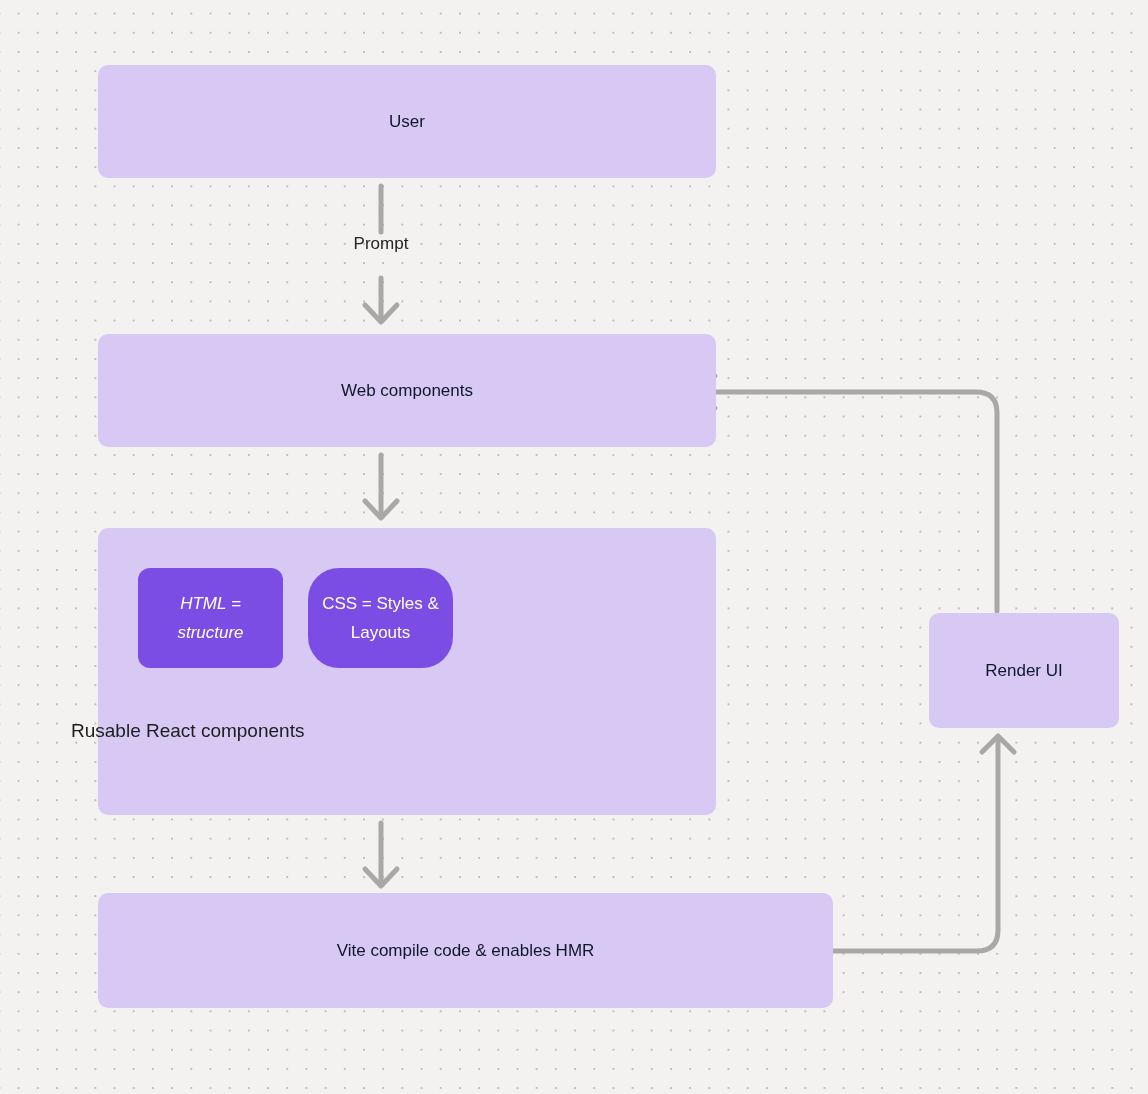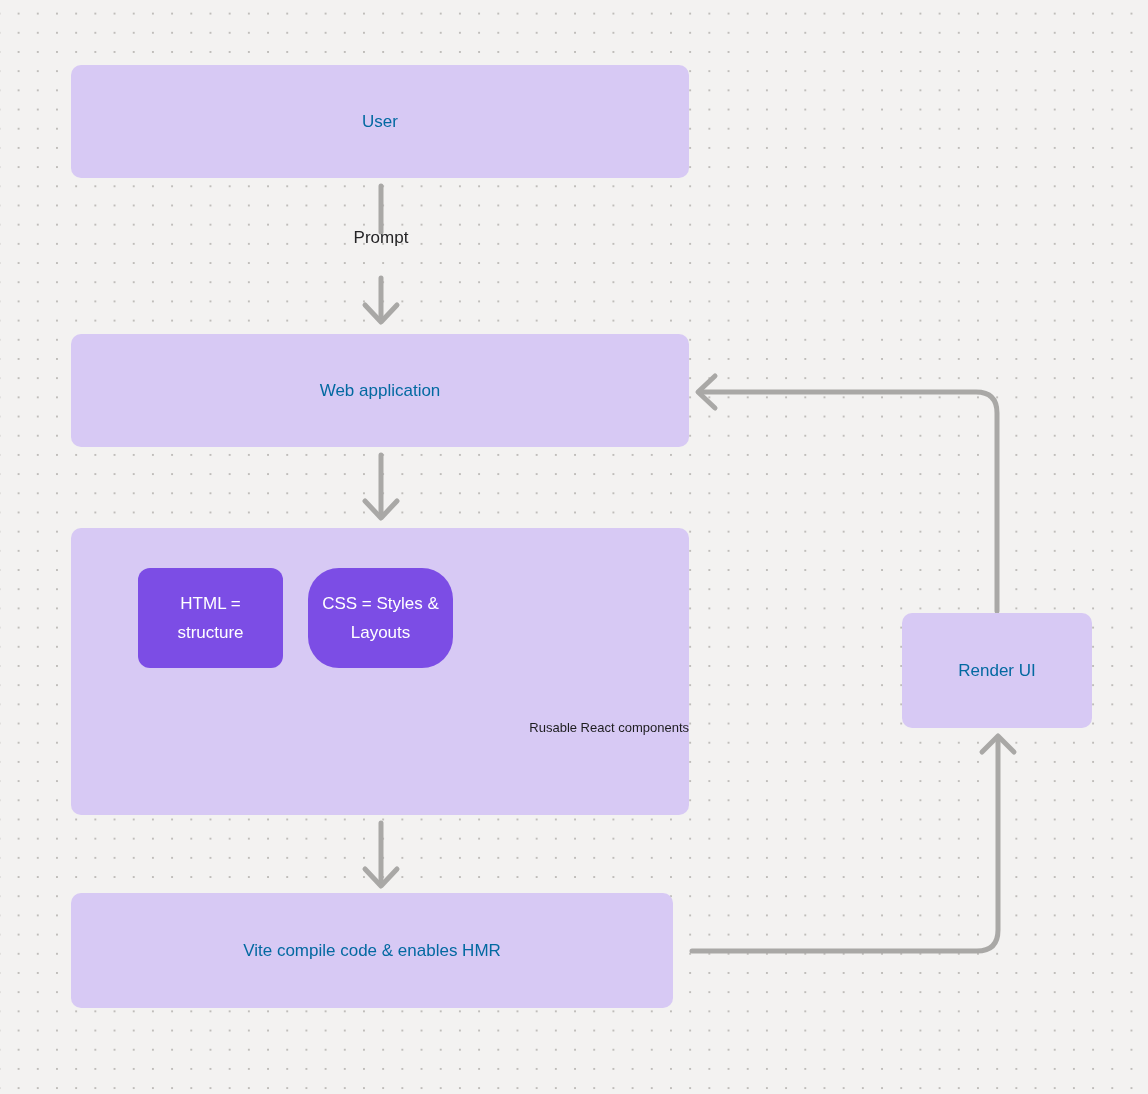--- a/index.html
+++ b/index.html
@@ -36,53 +36,54 @@
     position: absolute;
     display: flex;
     align-items: center;
     justify-content: center;
     text-align: center;
     box-sizing: border-box;
   }
   .node-light {
     background: #d7c9f4;
     border-radius: 10px;
-    color: #0369a1;
+    color: #0f172a;
     font-size: 17px;
+    margin-left: 27px;
   }
   .node-accent {
     background: #7c4de5;
     border-radius: 12px;
     color: #ffffff;
     font-size: 17px;
     line-height: 29px;
     font-weight: 500;
     padding: 8px;
   }
   .n-user   { left: 71px;  top: 65px;  width: 618px; height: 113px; }
   .n-webapp { left: 71px;  top: 334px; width: 618px; height: 113px; }
   .n-group  { left: 71px;  top: 528px; width: 618px; height: 287px; }
-  .n-html   { left: 138px; top: 568px; width: 145px; height: 100px; }
+  .n-html   { left: 138px; top: 568px; width: 145px; height: 100px; font-style: italic; }
   .n-css    { left: 308px; top: 568px; width: 145px; height: 100px; border-radius: 31px; }
   .n-js     { left: 478px; top: 568px; width: 145px; height: 100px; }
-  .n-vite   { left: 71px;  top: 893px; width: 602px; height: 115px; }
+  .n-vite   { left: 71px;  top: 893px; width: 735px; height: 115px; }
   .n-render { left: 902px; top: 613px; width: 190px; height: 115px; }
   .group-label {
     position: absolute;
     left: 71px;
     top: 720px;
     width: 618px;
-    text-align: right;
+    text-align: left;
     color: #1d1d1f;
-    font-size: 13px;
+    font-size: 19px;
   }
   .edge-label {
     position: absolute;
     left: 321px;
-    top: 228px;
+    top: 234px;
     width: 120px;
     text-align: center;
     color: #242426;
     font-size: 17px;
   }
 </style>
 </head>
 <body>
 
 <div class="canvas">
@@ -111,21 +112,21 @@
     </g>
   </svg>
 
   <div class="node node-light n-user">
     <span>User</span>
   </div>
 
   <div class="edge-label">Prompt</div>
 
   <div class="node node-light n-webapp">
-    <span>Web application</span>
+    <span>Web components</span>
   </div>
 
   <div class="node node-light n-group"></div>
 
   <div class="node node-accent n-html">
     <span>HTML = structure</span>
   </div>
 
   <div class="node node-accent n-css">
     <span>CSS = Styles &amp; Layouts</span>

